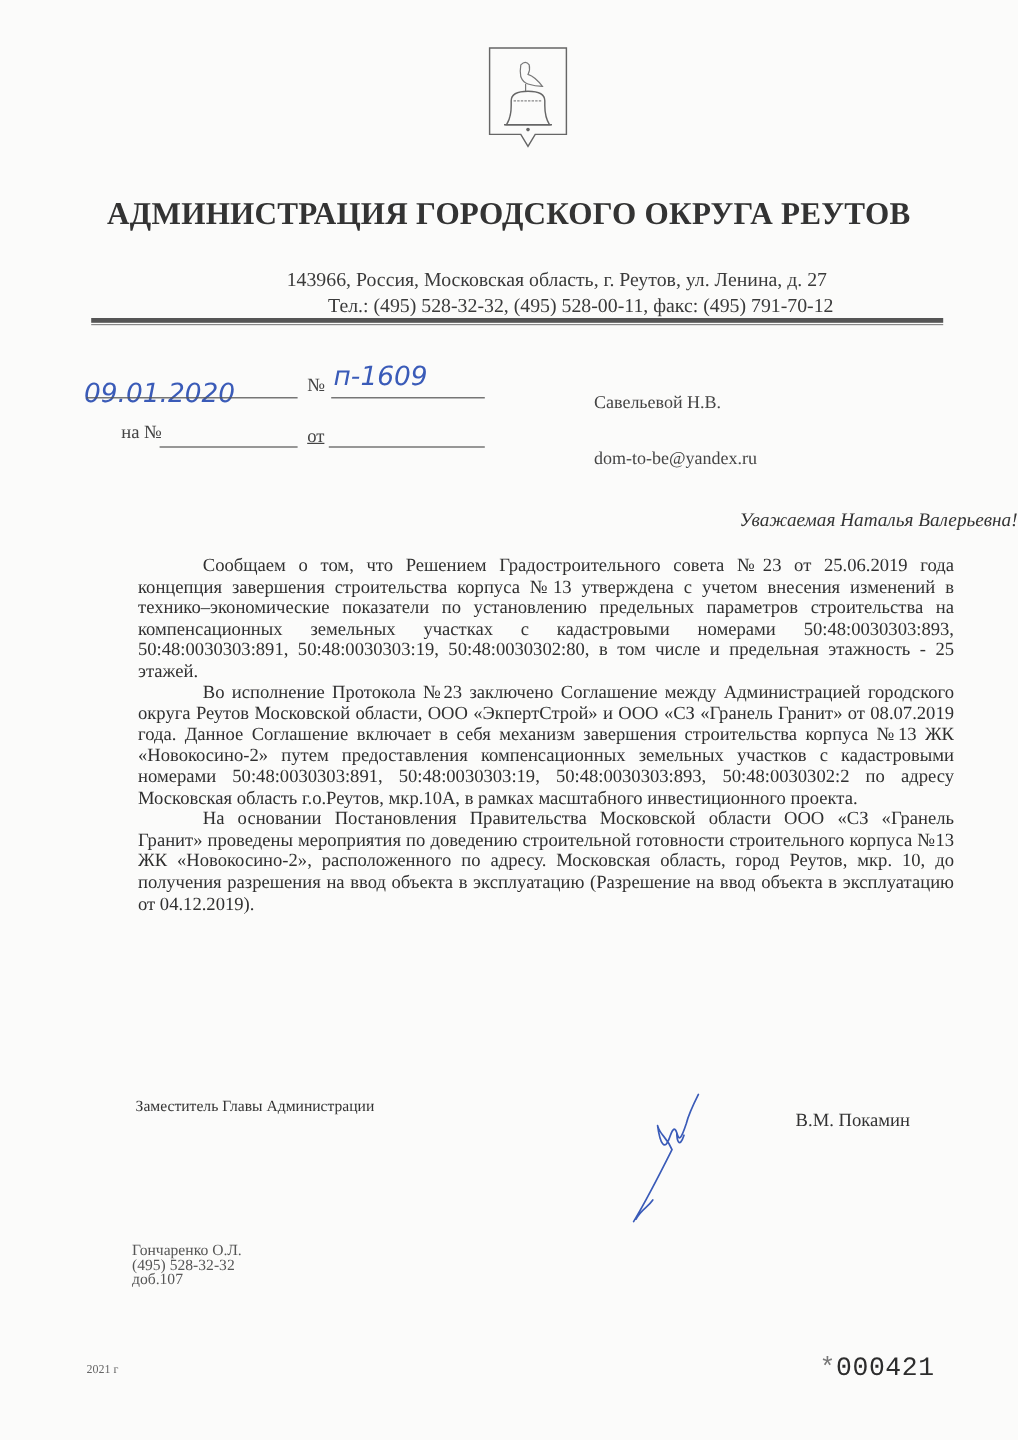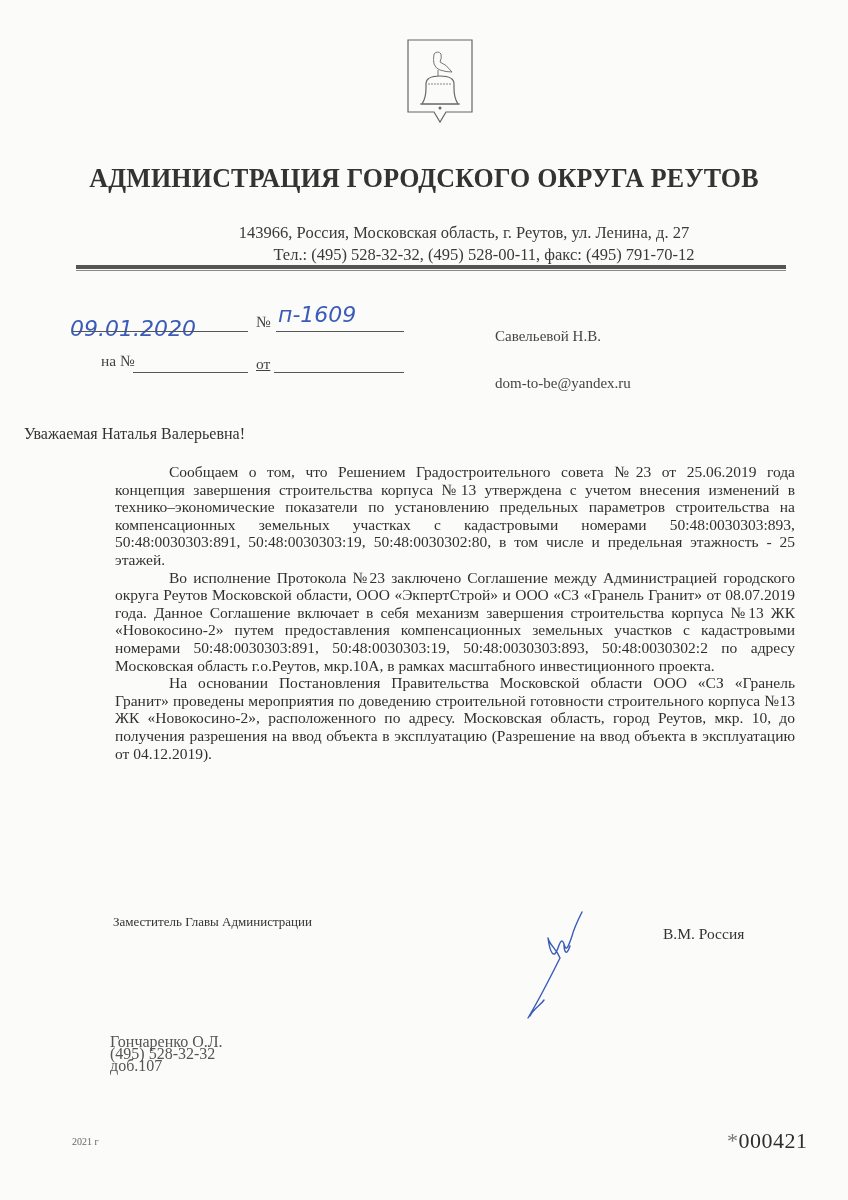--- a/index.html
+++ b/index.html
@@ -18,35 +18,35 @@
   .addr2 { top:245px; padding-left:60px; }
   .rule1 { left:76px; top:265px; width:710px; height:4px; background:#555; }
   .rule2 { left:76px; top:270px; width:710px; height:1px; background:#888; }
 
   .hand { font-family:"DejaVu Sans", sans-serif; font-style:italic; color:#3a5bb8; font-size:22px; }
   .field-line { height:1px; background:#555; }
   .lbl { font-size:15.5px; color:#444; }
 
   .recipient { left:495px; font-size:15px; color:#444; }
 
-  .greeting { left:0; width:848px; top:425px; text-align:left; font-size:16px; color:#333; padding-left:24px; box-sizing:border-box; }
+  .greeting { left:0; width:848px; top:425px; text-align:right; font-size:16px; color:#333; padding-left:24px; box-sizing:border-box;font-style:italic; }
 
   .body-text {
     left:115px; width:680px; top:463px; font-size:15.5px; line-height:17.6px;
     text-align:justify; color:#303030;
   }
   .body-text p { margin:0; text-indent:54px; }
 
   .sig-title { left:113px; top:914px; font-size:13px; color:#333; }
   .sig-name { left:663px; top:925px; font-size:15.5px; color:#333; }
   .signature { left:520px; top:908px; width:80px; height:115px; }
 
-  .exec { left:110px; top:1036px; font-size:16px; line-height:12px; color:#555; }
+  .exec { left:110px; top:1036px; font-size:13px; line-height:12px; color:#555; }
   .year { left:72px; top:1136px; font-size:10px; color:#666; }
-  .serial { left:683px; top:1128px; font-family:Liberation Serif, serif; font-size:22px; color:#2d2d2d; letter-spacing:0.5px;margin-left:44px; }
+  .serial { left:683px; top:1128px; font-family:Liberation Mono, monospace; font-size:22px; color:#2d2d2d; letter-spacing:0.5px; }
   .serial .star { color:#777; }
 </style>
 </head>
 <body>
 
 <div class="abs emblem">
   <svg width="68" height="86" viewBox="0 0 68 86">
     <path d="M2 2 H66 V74 H40 L34 84 L28 74 H2 Z" fill="none" stroke="#666" stroke-width="1.2"></path>
 
     <path d="M28 16 q4 -4 7 0 q1 4 -1 8 q6 2 12 10 q-6 0 -12 -2 q-4 -1 -6 -6 q-1 -4 0 -10z" fill="none" stroke="#777" stroke-width="1"></path>
@@ -88,21 +88,21 @@
   <p>Во исполнение Протокола №23 заключено Соглашение между Администрацией городского округа Реутов Московской области, ООО «ЭкпертСтрой» и ООО «СЗ «Гранель Гранит» от 08.07.2019 года. Данное Соглашение включает в себя механизм завершения строительства корпуса №13 ЖК «Новокосино-2» путем предоставления компенсационных земельных участков с кадастровыми номерами 50:48:0030303:891, 50:48:0030303:19, 50:48:0030303:893, 50:48:0030302:2 по адресу Московская область г.о.Реутов, мкр.10А, в рамках масштабного инвестиционного проекта.</p>
   <p>На основании Постановления Правительства Московской области ООО «СЗ «Гранель Гранит» проведены мероприятия по доведению строительной готовности строительного корпуса №13 ЖК «Новокосино-2», расположенного по адресу. Московская область, город Реутов, мкр. 10, до получения разрешения на ввод объекта в эксплуатацию (Разрешение на ввод объекта в эксплуатацию от 04.12.2019).</p>
 </div>
 
 <div class="abs sig-title">Заместитель Главы Администрации</div>
 <div class="abs signature">
   <svg width="80" height="115" viewBox="0 0 80 115">
     <path d="M8 110 C 20 90, 30 70, 40 50 M40 50 C 36 40, 30 38, 28 30 M28 30 C 30 45, 34 52, 38 40 C 40 34, 42 30, 44 36 C 46 44, 48 40, 52 28 C 54 20, 58 12, 62 4 M44 36 C 44 42, 46 50, 50 38 M10 108 C 14 100, 20 98, 24 92" fill="none" stroke="#3a5bb8" stroke-width="1.4" stroke-linecap="round"></path>
   </svg>
 </div>
-<div class="abs sig-name">В.М. Россия</div>
+<div class="abs sig-name">В.М. Покамин</div>
 
 <div class="abs exec">
   <div>Гончаренко О.Л.</div>
   <div>(495) 528-32-32</div>
   <div>доб.107</div>
 </div>
 
 <div class="abs year">2021 г</div>
 <div class="abs serial">
   <span class="star">*</span><span>000421</span>

